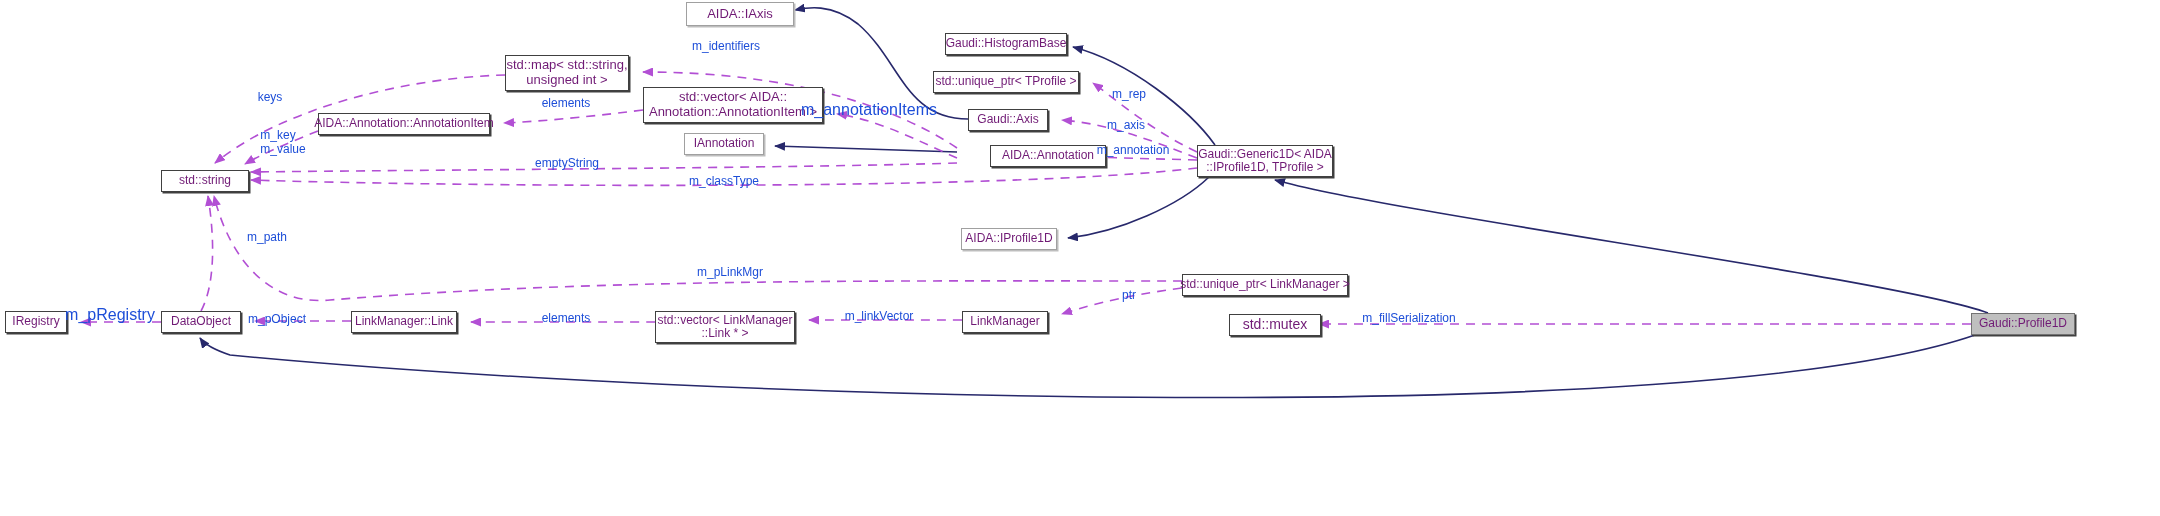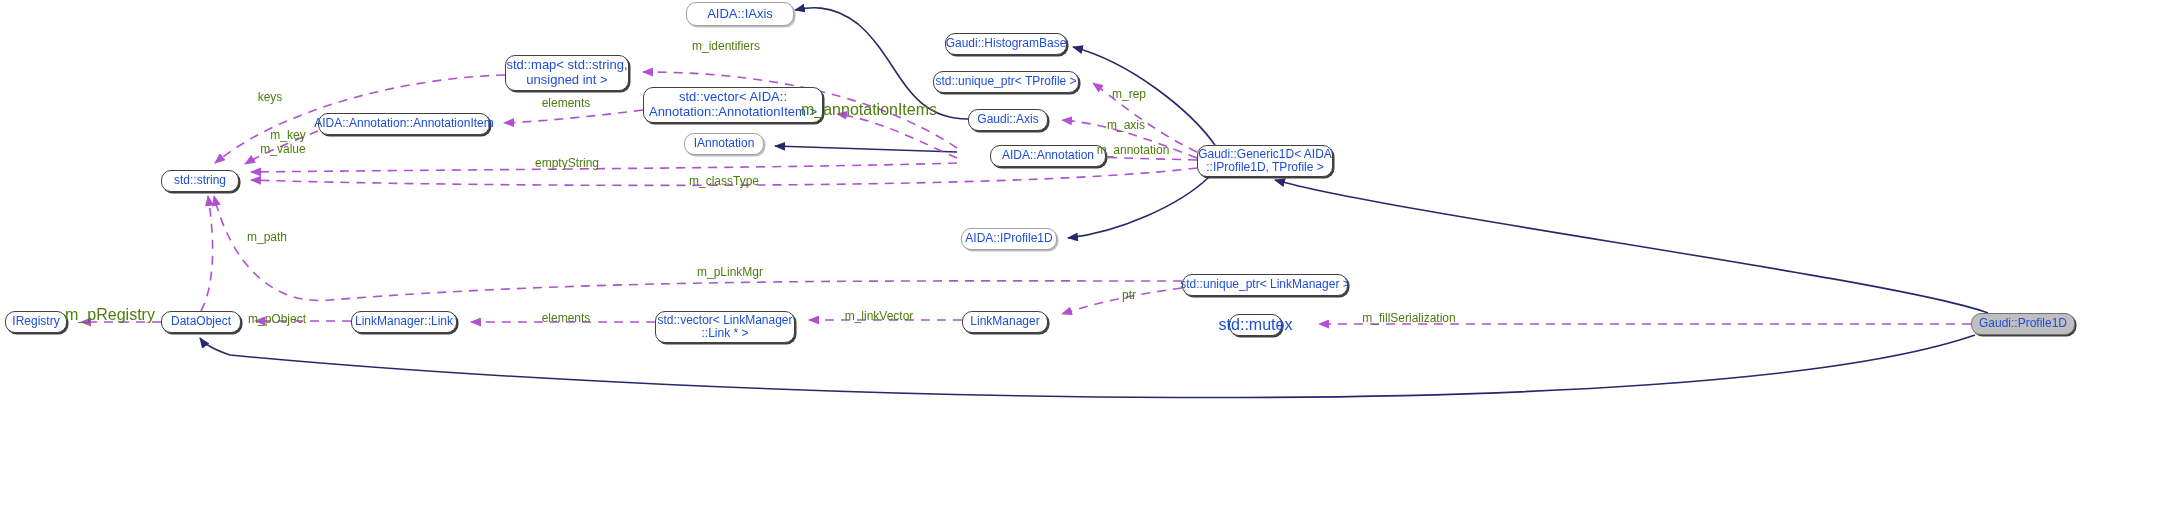--- a/index.html
+++ b/index.html
@@ -24,47 +24,46 @@
     pointer-events: none;
   }
   .node {
     position: absolute;
     box-sizing: border-box;
     display: flex;
     align-items: center;
     justify-content: center;
     text-align: center;
     background: #ffffff;
-    color: #1d4ed8;
+    color: #701a75;
     line-height: 1.12;
     white-space: pre;
     z-index: 5;
-    border-radius: 10px;
   }
   .node.solid {
     border: 1px solid #404040;
     box-shadow: 1.5px 1.5px 0 0 #404040;
   }
   .node.light {
     border: 1px solid #a0a0a0;
     box-shadow: 1.5px 1.5px 0 0 #bdbdbd;
   }
   .node.current {
     border: 1px solid #737373;
     background: #bfbfbf;
     box-shadow: 1.5px 1.5px 0 0 #404040;
   }
   .edge-label {
     position: absolute;
-    color: #4d7c0f;
+    color: #1d4ed8;
     background: transparent;
     white-space: pre;
     z-index: 6;
     transform: translate(-50%, -50%);
-    text-align: right;
+    text-align: left;
   }
 </style>
 </head>
 <body>
 
 <div id="diagram">
 
   <svg id="edge-layer" viewBox="0 0 2160 516" width="2160" height="516" xmlns="http://www.w3.org/2000/svg">
     <defs>
       <marker id="arrow-inherit" markerWidth="11" markerHeight="9" refX="10" refY="4.5" orient="auto" markerUnits="userSpaceOnUse">
@@ -135,21 +134,21 @@
   <div class="node solid" style="left:505px; top:55px; width:124px; height:36px; font-size:13px;">std::map&lt; std::string,
 unsigned int &gt;</div>
 
   <div class="node solid" style="left:643px; top:87px; width:180px; height:36px; font-size:13px;">std::vector&lt; AIDA::
 Annotation::AnnotationItem &gt;</div>
 
   <div class="node solid" style="left:318px; top:113px; width:172px; height:22px; font-size:12px;">AIDA::Annotation::AnnotationItem</div>
 
   <div class="node light" style="left:684px; top:133px; width:80px; height:22px; font-size:12px;">IAnnotation</div>
 
-  <div class="node solid" style="left:161px; top:170px; width:78px; height:22px; font-size:12px;">std::string</div>
+  <div class="node solid" style="left:161px; top:170px; width:88px; height:22px; font-size:12px;">std::string</div>
 
   <div class="node solid" style="left:957px; top:145px; width:116px; height:22px; font-size:12px;margin-left:33px;">AIDA::Annotation</div>
 
   <div class="node solid" style="left:945px; top:33px; width:122px; height:22px; font-size:12px;">Gaudi::HistogramBase</div>
 
   <div class="node solid" style="left:933px; top:71px; width:146px; height:22px; font-size:12px;">std::unique_ptr&lt; TProfile &gt;</div>
 
   <div class="node solid" style="left:968px; top:109px; width:80px; height:22px; font-size:12px;">Gaudi::Axis</div>
 
   <div class="node solid" style="left:1197px; top:145px; width:136px; height:32px; font-size:12px;">Gaudi::Generic1D&lt; AIDA
@@ -163,21 +162,21 @@
 
   <div class="node solid" style="left:161px; top:311px; width:80px; height:22px; font-size:12px;">DataObject</div>
 
   <div class="node solid" style="left:351px; top:311px; width:106px; height:22px; font-size:12px;text-align:center;">LinkManager::Link</div>
 
   <div class="node solid" style="left:655px; top:311px; width:140px; height:32px; font-size:12px;">std::vector&lt; LinkManager
 ::Link * &gt;</div>
 
   <div class="node solid" style="left:962px; top:311px; width:86px; height:22px; font-size:12px;">LinkManager</div>
 
-  <div class="node solid" style="left:1229px; top:314px; width:53px; height:22px; font-size:16px;">std::mutex</div>
+  <div class="node solid" style="left:1229px; top:314px; width:92px; height:22px; font-size:14px;">std::mutex</div>
 
   <div class="node current" style="left:1971px; top:313px; width:104px; height:22px; font-size:12px;">Gaudi::Profile1D</div>
 
   <div class="edge-label" style="left:726px; top:46px; font-size:12px;">m_identifiers</div>
   <div class="edge-label" style="left:270px; top:97px; font-size:12px;">keys</div>
   <div class="edge-label" style="left:566px; top:103px; font-size:12px;">elements</div>
   <div class="edge-label" style="left:869px; top:110px; font-size:16px;">m_annotationItems</div>
   <div class="edge-label" style="left:283px; top:142px; font-size:12px;">m_key
 m_value</div>
   <div class="edge-label" style="left:1129px; top:94px; font-size:12px;">m_rep</div>

